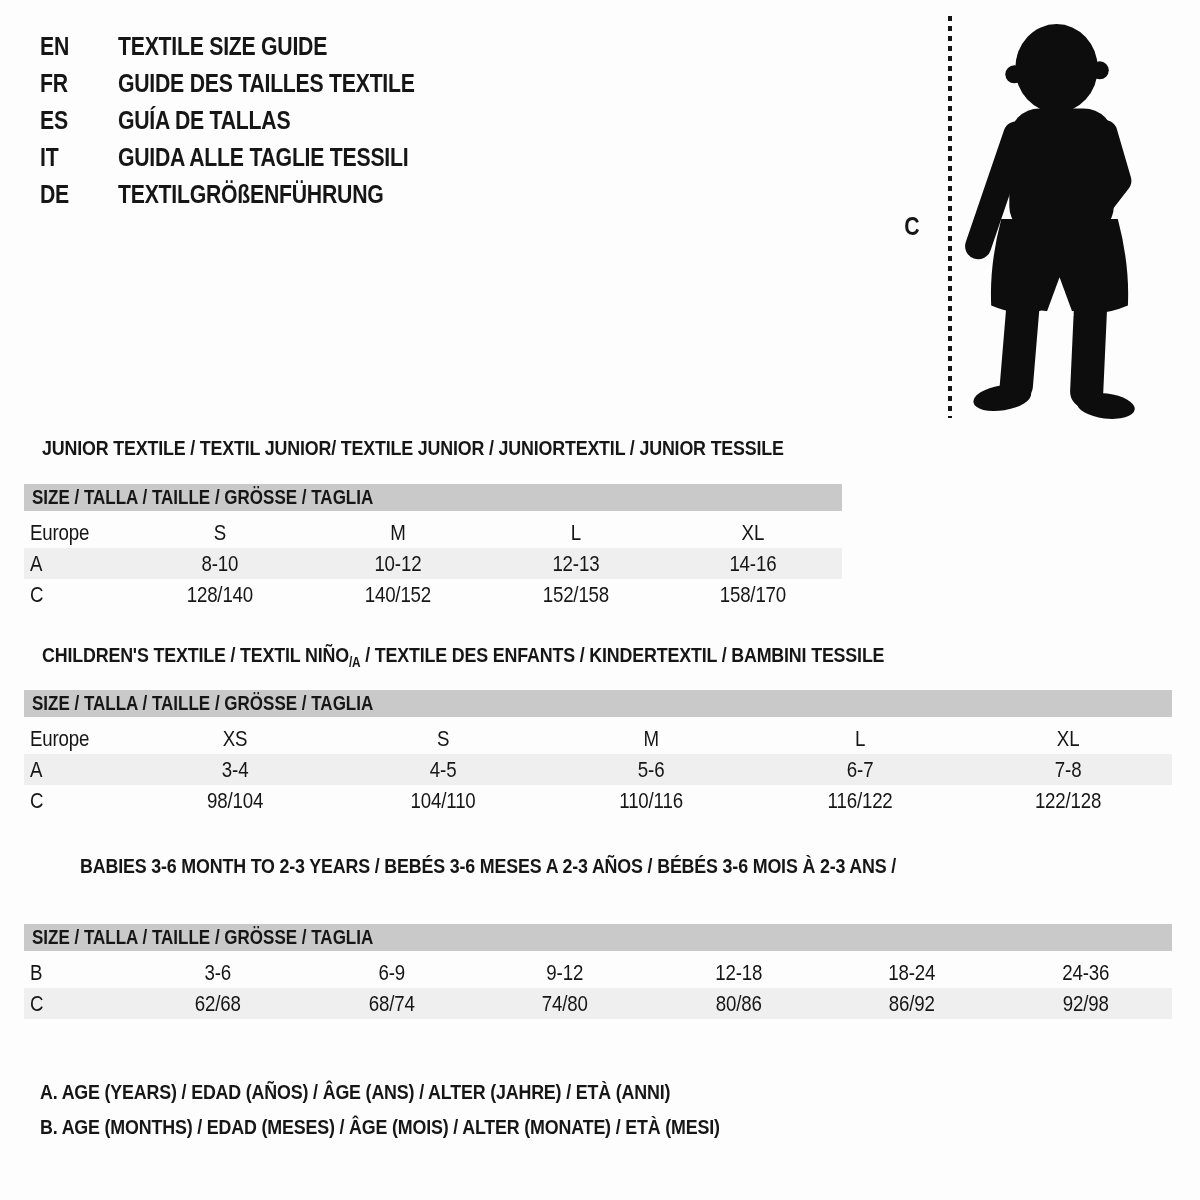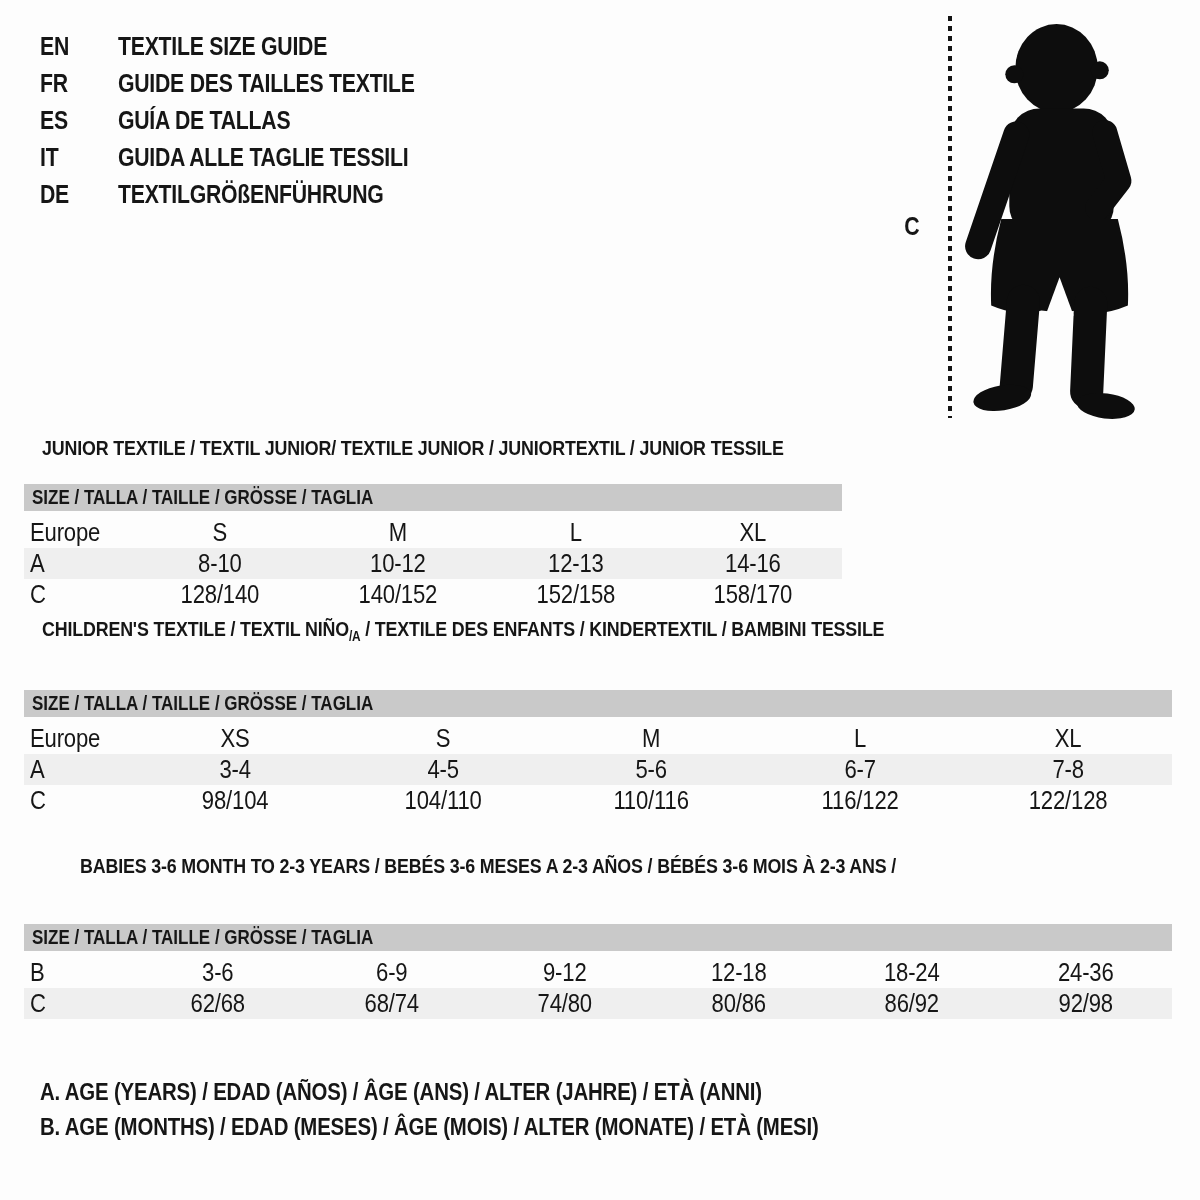--- a/index.html
+++ b/index.html
@@ -23,28 +23,28 @@
 
   
   .sec-title{position:absolute;left:42px;font-size:21px;font-weight:700;letter-spacing:-.2px;}
   .sub-a{font-size:14px;vertical-align:-5px;}
   .two-line{line-height:34px;margin-left:38px;}
 
   
   .table{position:absolute;left:24px;}
   .bar{height:27px;background:var(--header_bar,#c9c9c9);display:flex;align-items:center;
     padding-left:8px;font-size:20px;font-weight:700;}
-  .trow{display:flex;height:31px;align-items:center;font-size:26px;font-weight:400;letter-spacing:-.2px;}
+  .trow{display:flex;height:31px;align-items:center;font-size:22px;font-weight:400;letter-spacing:-.2px;}
   .trow.first{margin-top:6px;}
   .stripe{background:var(--stripe,#efefef);}
   .tc{flex:1;text-align:center;transform:scaleX(.85);transform-origin:50% 50%;white-space:nowrap;}
   .tc.lab{flex:0 0 100px;text-align:left;padding-left:7px;transform-origin:0 50%;}
 
   
-  .legend{position:absolute;left:40px;top:1074px;font-size:24px;font-weight:700;line-height:35px;letter-spacing:-.2px;}
+  .legend{position:absolute;left:40px;top:1074px;font-size:21px;font-weight:700;line-height:35px;letter-spacing:-.2px;}
 </style>
 </head>
 <body>
 
 <div id="canvas">
 
   <div class="lang-block tl">
     <div class="lang-row">
       <span class="lang-code"><span class="cx">EN</span></span>
       <span class="cx">TEXTILE SIZE GUIDE</span>
@@ -111,21 +111,21 @@
     </div>
     <div class="trow">
       <div class="tc lab">C</div>
       <div class="tc">128/140</div>
       <div class="tc">140/152</div>
       <div class="tc">152/158</div>
       <div class="tc">158/170</div>
     </div>
   </div>
 
-  <div class="sec-title tl" style="top:617px;text-align:right;">
+  <div class="sec-title tl" style="top:643px;text-align:right;">
     <span class="cx"><span>CHILDREN'S TEXTILE / TEXTIL NIÑO</span><span class="sub-a">/A</span><span> / TEXTILE DES ENFANTS / KINDERTEXTIL / BAMBINI TESSILE</span></span>
   </div>
   <div class="table" style="top:690px;width:1148px;">
     <div class="bar tl">
       <span class="cx">SIZE / TALLA / TAILLE / GRÖSSE / TAGLIA</span>
     </div>
     <div class="trow first">
       <div class="tc lab">Europe</div>
       <div class="tc">XS</div>
       <div class="tc">S</div>

